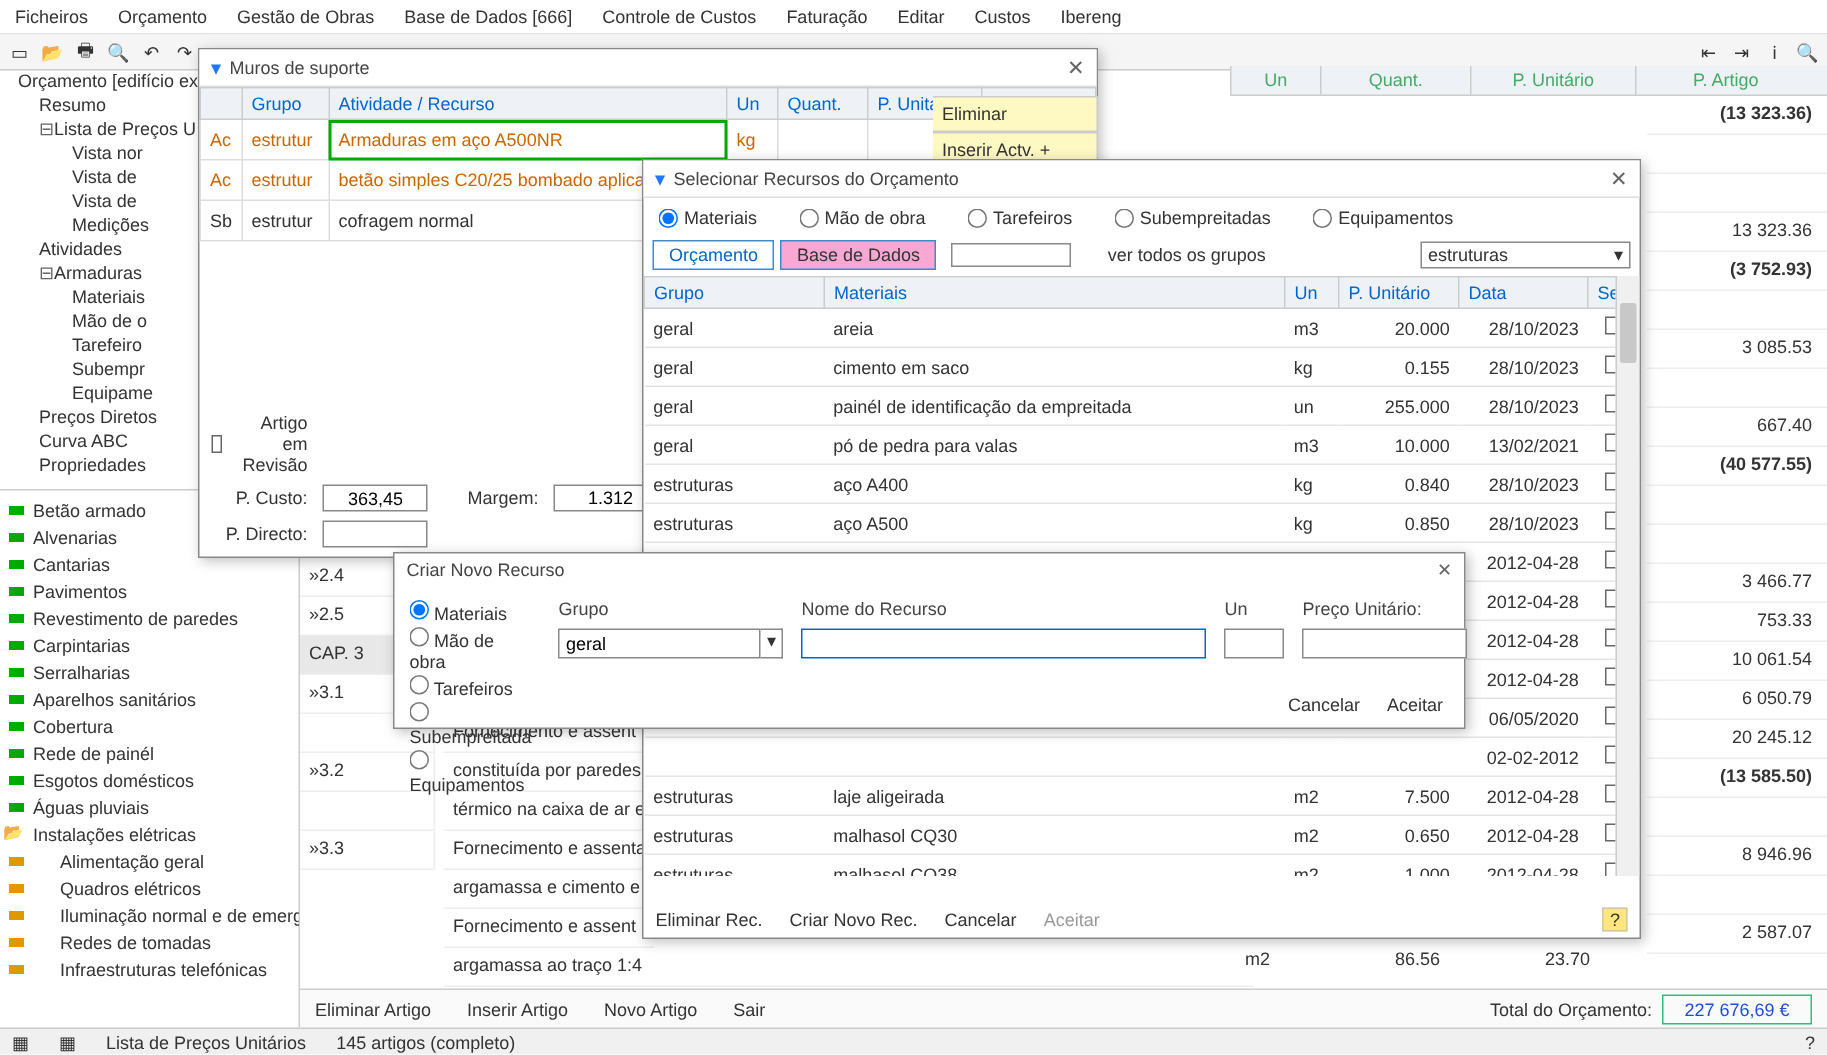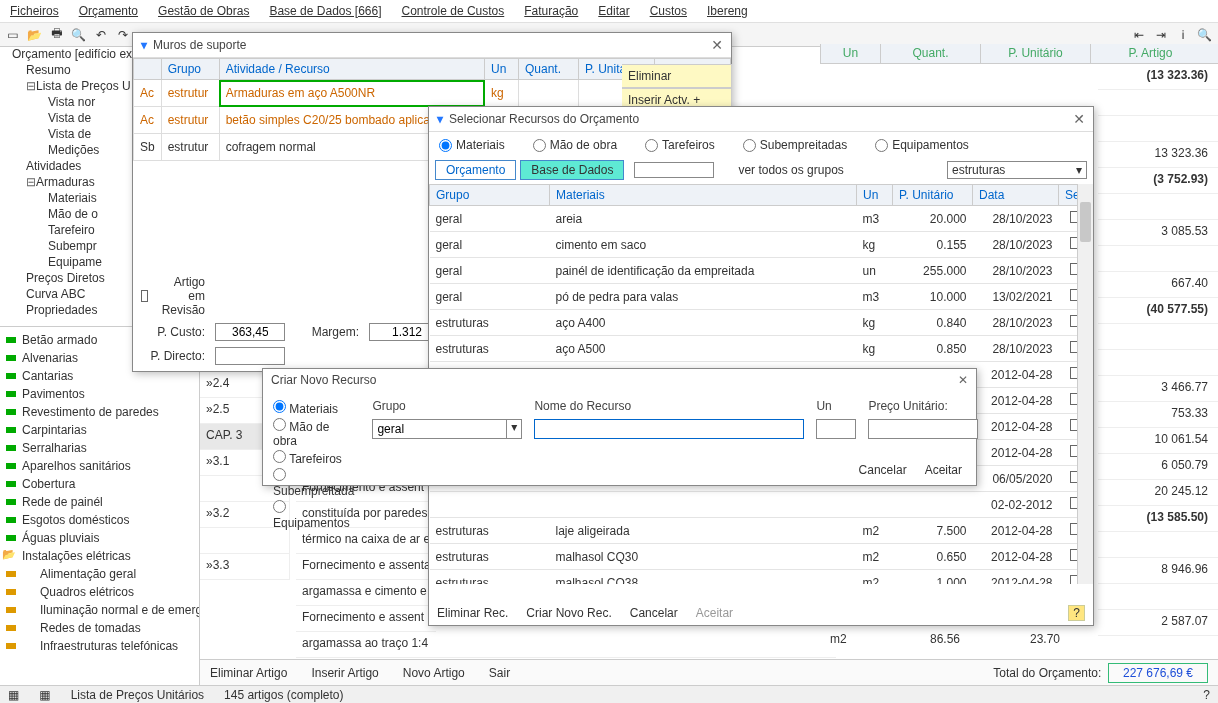--- a/index.html
+++ b/index.html
@@ -1,19 +1,19 @@
 <!DOCTYPE html>
 <html><head>
 <meta charset="utf-8">
 <style>
 * { box-sizing: border-box; margin: 0; padding: 0; font-family: "Segoe UI", Tahoma, sans-serif; font-size: 12px; }
 body { background: #fff; width: 1218px; height: 703px; overflow: hidden; position: relative; color: #333; }
 
 .menubar { display: flex; gap: 20px; padding: 4px 10px; border-bottom: 1px solid #e0e0e0; background: #fff; }
-.menubar span { cursor: default; text-decoration: underline; }
+.menubar span { cursor: default; }
 
 .toolbar { display: flex; gap: 4px; padding: 2px 4px; border-bottom: 1px solid #ccc; background: #f5f5f5; align-items: center; height: 24px; }
 .toolbar .gap { flex: 1; }
 .tb-btn { width: 18px; height: 18px; display: inline-flex; align-items: center; justify-content: center; cursor: default; }
 
 .main { position: absolute; top: 44px; left: 0; right: 0; bottom: 18px; display: flex; }
 
 .left-panel { width: 200px; border-right: 1px solid #ccc; overflow: hidden; display: flex; flex-direction: column; }
 .tree { padding: 2px 4px; overflow-y: auto; flex: 0 0 auto; height: 280px; }
 .tree-node { padding: 1px 0 1px 8px; white-space: nowrap; cursor: default; }
@@ -70,21 +70,21 @@
 .muros-footer .row { display: flex; align-items: center; gap: 10px; margin-top: 6px; }
 .muros-footer label { width: 64px; text-align: right; }
 .muros-footer input[type=text] { width: 70px; border: 1px solid #888; padding: 1px 16px; text-align: right; }
 .chk { display: inline-flex; align-items: center; gap: 6px; }
 
 
 #win-rec { left: 428px; top: 106px; width: 666px; height: 520px; }
 #win-rec .radio-row { display: flex; gap: 28px; padding: 6px 10px; align-items: center; }
 #win-rec .radio-row label { display: inline-flex; align-items: center; gap: 4px; }
 #win-rec .tab-row { display: flex; align-items: center; padding: 2px 6px 4px; gap: 4px; }
-#win-rec .tab { border: 1px solid #48c; padding: 2px 10px; cursor: default; background: #5eead4; }
+#win-rec .tab { border: 1px solid #48c; padding: 2px 10px; cursor: default; background: #f9a8d4; }
 #win-rec .tab.active { background: #fff; color: #06c; }
 #win-rec .drop { border: 1px solid #888; padding: 1px 4px; min-width: 140px; background: #fff; display: inline-flex; }
 #win-rec .drop .arr { margin-left: auto; }
 #win-rec .rtbl { width: 100%; border-collapse: collapse; }
 #win-rec .rtbl th { background: #eef2f7; border: 1px solid #ccc; padding: 3px 6px; color: #06c; font-weight: 500; text-align: left; }
 #win-rec .rtbl td { border-bottom: 1px solid #e4e4e4; padding: 5px 6px; }
 #win-rec .rtbl td.num { text-align: right; }
 #win-rec .rtbl td.ctr { text-align: center; }
 #win-rec .btm { position: absolute; bottom: 4px; left: 8px; right: 8px; display: flex; gap: 18px; align-items: center; }
 #win-rec .btm .dim { color: #999; }

